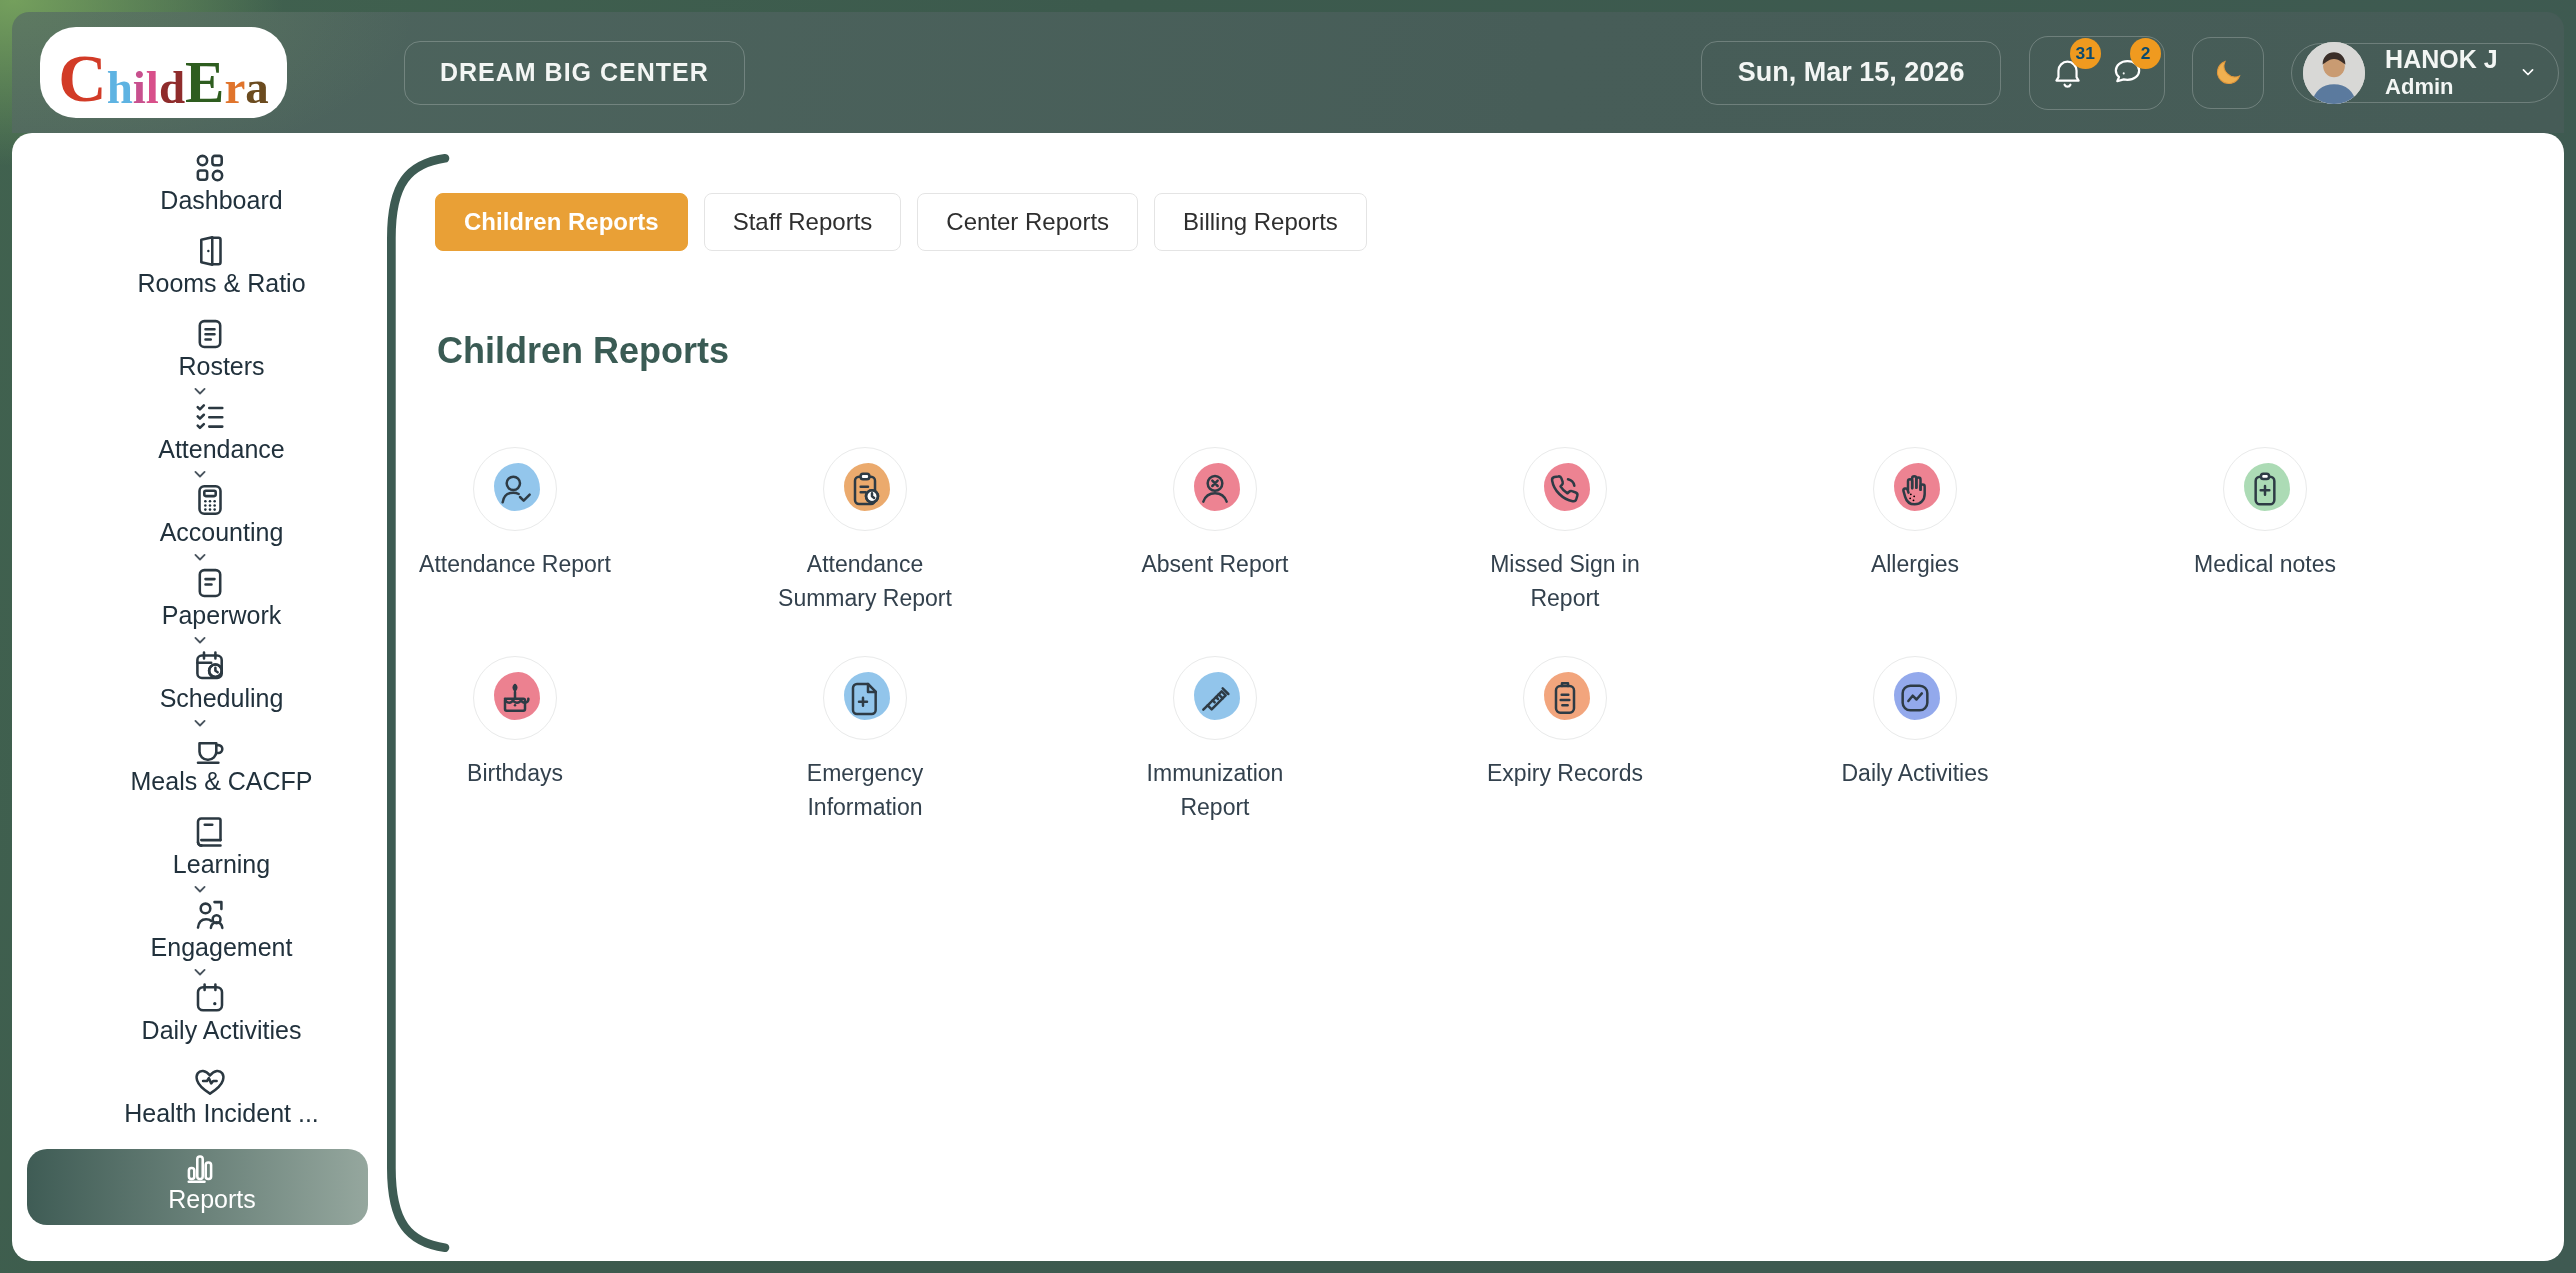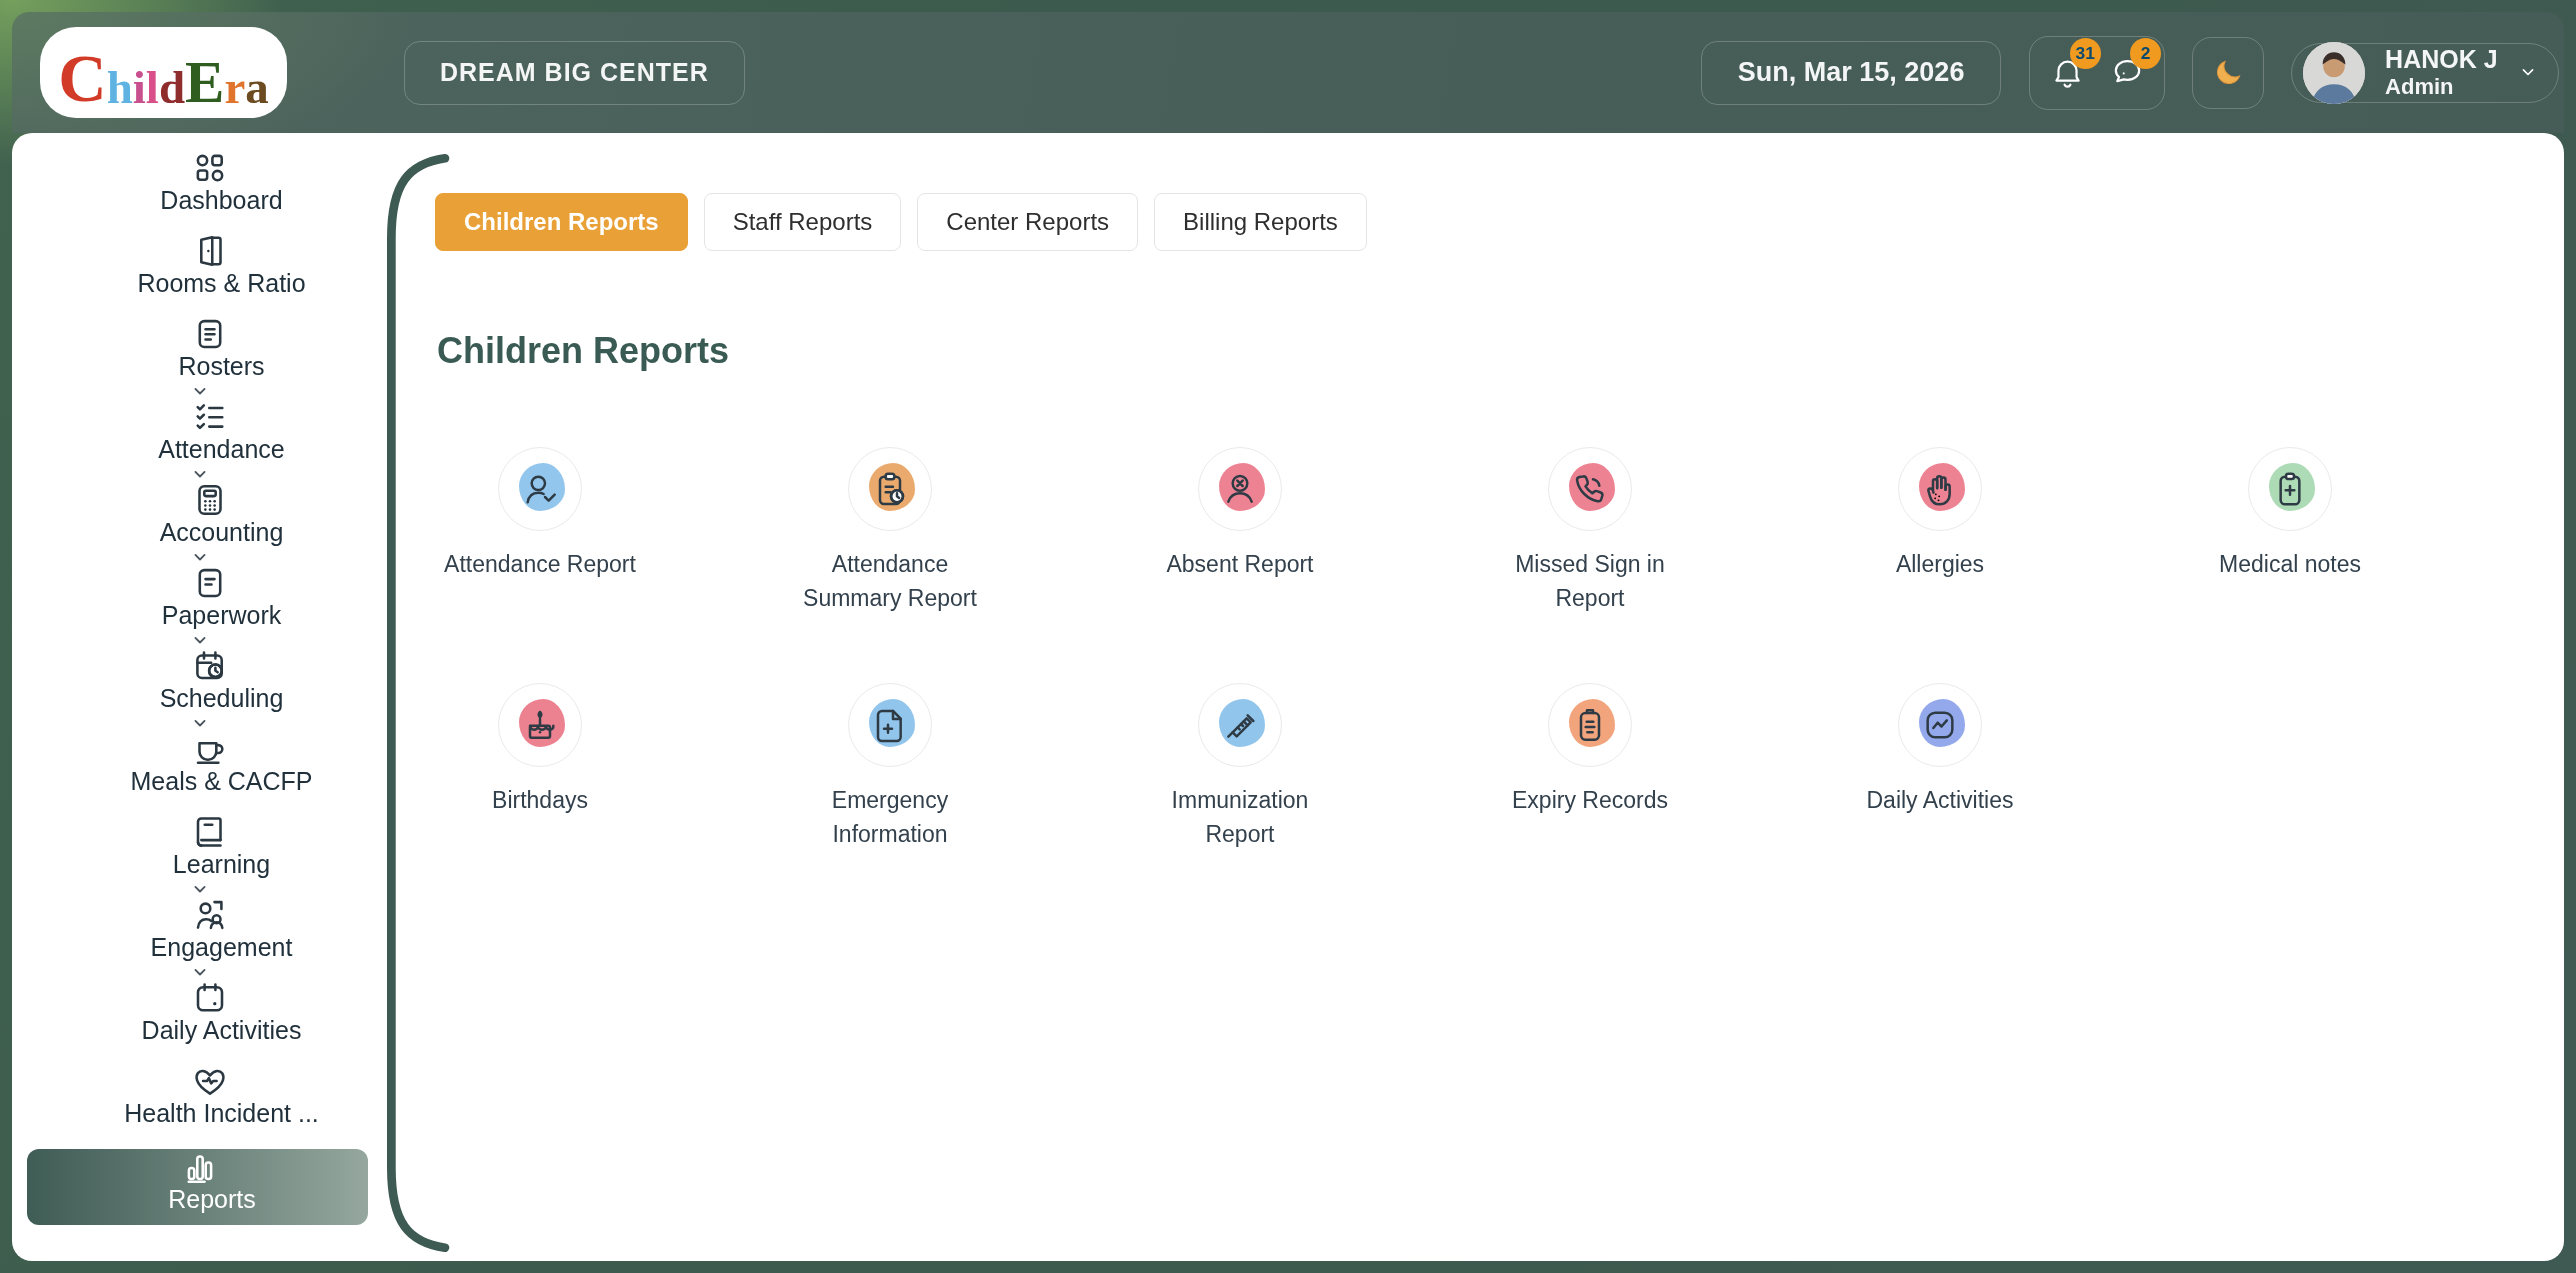--- a/index.html
+++ b/index.html
@@ -33,32 +33,32 @@
   .pname b{font-size:25px;} .pname span{font-size:22px;font-weight:700;}
   .pchev svg{width:20px;height:20px;stroke:#fff;fill:none;stroke-width:2;stroke-linecap:round;stroke-linejoin:round;}
   
   .panel{position:absolute;left:12px;right:12px;top:133px;bottom:12px;background:#ffffff;border-radius:20px;overflow:hidden;}
   
   .sidebar{position:absolute;left:0;top:17.4px;width:373px;}
   .sitem{height:83px;display:flex;align-items:center;padding-left:46px;box-sizing:border-box;color:#21313c;cursor:pointer;flex-direction:column;}
   .sitem svg.si{width:36px;height:36px;stroke:#2b3841;fill:none;stroke-width:1.7;stroke-linecap:round;stroke-linejoin:round;margin-right:24px;flex:none;}
   .slabel{font-size:25px;font-weight:500;flex:1;white-space:nowrap;}
   .chev{width:20px;height:20px;stroke:#49545e;fill:none;stroke-width:2.2;stroke-linecap:round;stroke-linejoin:round;margin-right:44px;flex:none;}
-  .sitem.active{margin:2.7px 17.4px 3.4px 14.8px;height:76px;padding-left:29.5px;border-radius:12px;
+  .sitem.active{margin:2.7px 17.4px 3.4px 14.8px;height:76px;padding-left:29.5px;border-radius:20px;
     background:linear-gradient(90deg,#3F5C55 0%,#6D847C 55%,#95A79E 100%);color:#fff;}
   .sitem.active svg.si{stroke:#fff;}
   
   .divider{position:absolute;left:374px;top:20px;pointer-events:none;}
   
   .tabs{position:absolute;left:423px;top:60px;display:flex;gap:16px;}
   .tab{height:58px;padding:0 28px;border-radius:8px;border:1.3px solid #e4e4e4;background:#fff;font-family:"Liberation Sans",sans-serif;
     font-size:24px;color:#2e2e2e;font-weight:500;display:flex;align-items:center;cursor:pointer;white-space:nowrap;}
   .tab.active{background:#E9A036;border-color:#E9A036;color:#fff;font-weight:600;}
   .section-title{position:absolute;left:425px;top:197px;margin:0;font-size:36px;font-weight:700;color:#3A5B54;}
-  .grid{position:absolute;left:353px;top:314px;width:2101px;display:grid;grid-template-columns:repeat(6,350px);row-gap:68px;justify-items:center;}
+  .grid{position:absolute;left:328px;top:314px;width:2101px;display:grid;grid-template-columns:repeat(6,350px);row-gap:41px;justify-items:center;}
   .card{display:flex;flex-direction:column;align-items:center;cursor:pointer;}
   .circ{position:relative;width:82px;height:82px;border:1.3px solid #e9eaea;border-radius:50%;background:#fff;display:flex;align-items:center;justify-content:center;}
   .blob{position:absolute;width:46px;height:48px;border-radius:53% 47% 55% 45% / 48% 55% 45% 52%;transform:translate(2px,-2px);}
   .glyph{position:relative;width:40px;height:40px;stroke:#2e3b45;fill:none;stroke-width:1.5;stroke-linecap:round;stroke-linejoin:round;}
   .clabel{margin-top:17.4px;font-size:23px;color:#33414d;text-align:center;line-height:1.45;max-width:208px;}
 </style>
 </head>
 <body>
 
 <svg width="0" height="0" style="position:absolute">

